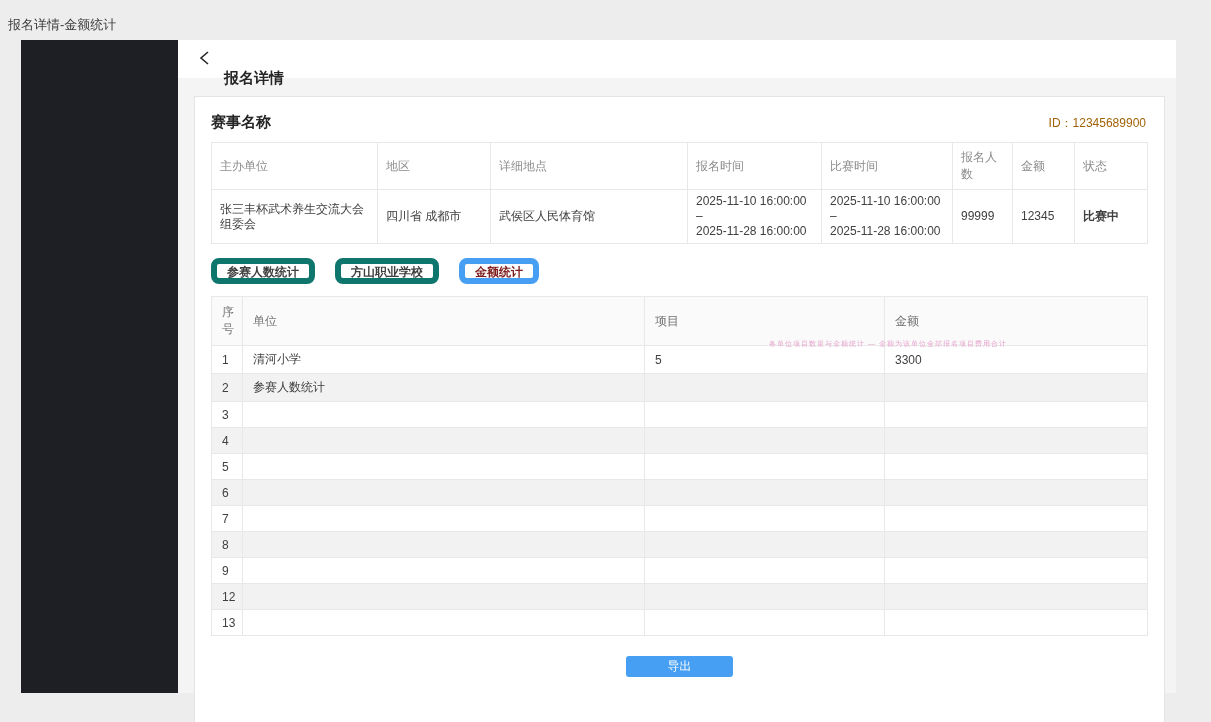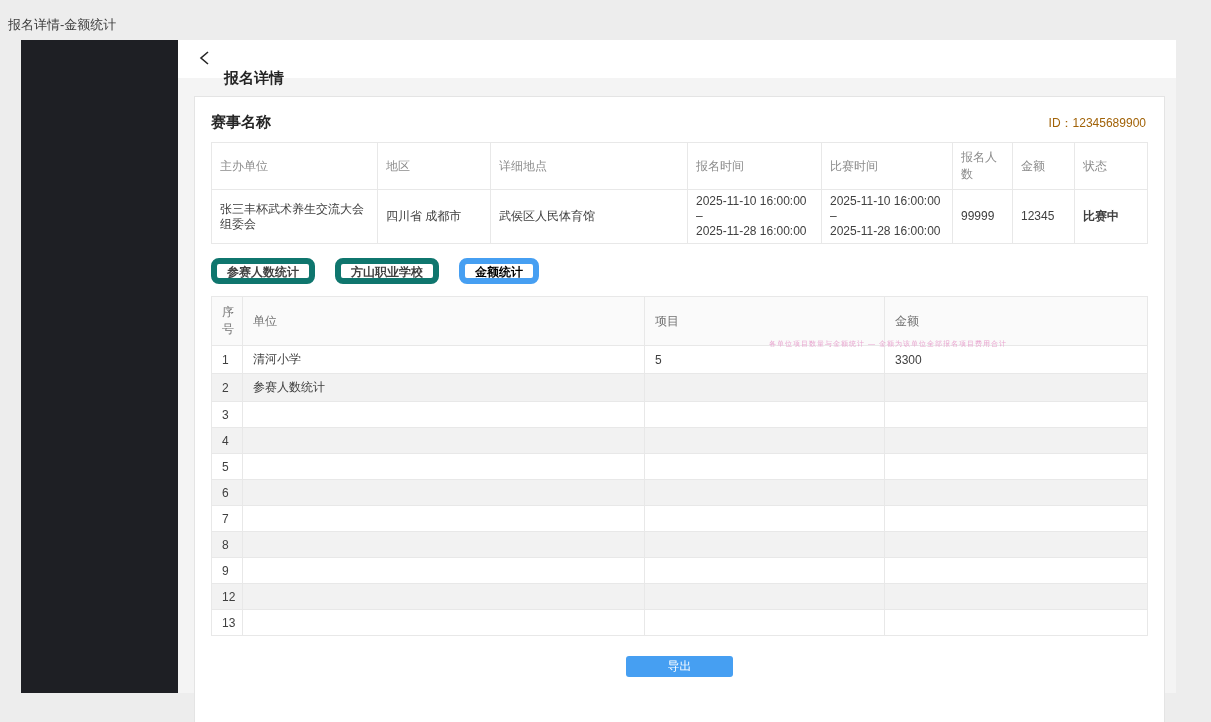--- a/index.html
+++ b/index.html
@@ -49,21 +49,21 @@
   .event td { color: #404040; padding: 4px 8px; height: 34px; line-height: 15px; }
   .status-cell { color: #45b854; font-weight: bold; }
   .tabs { margin-top: 14px; display: flex; gap: 20px; }
   .tab-btn {
     height: 26px; min-width: 78px; padding: 0 10px;
     background: #fff; border: 6px solid #0f766e; border-radius: 8px;
     font-size: 12px; font-weight: bold; color: #404040; cursor: pointer;
     font-family: inherit;
     text-align: right;
   }
-  .tab-btn.active { border-color: #469ff2; color: #000000; }
+  .tab-btn.active { border-color: #469ff2; color: #7f1d1d; }
   .stats-wrap { position: relative; margin-top: 12px; }
   .stats th { background: #fafafa; color: #737373; font-weight: normal; padding: 7px 10px; height: 28px; }
   .stats td { color: #404040; padding: 5px 10px; height: 26px; }
   .stats tr.striped td { background: #f2f2f2; }
   .annotation {
     position: absolute; left: 558px; top: 44px;
     font-size: 7px; line-height: 8px; color: #e9a6d0;
     white-space: nowrap; letter-spacing: 1px; pointer-events: none;
   }
   .export-row { display: flex; justify-content: center; margin-top: 20px; }

